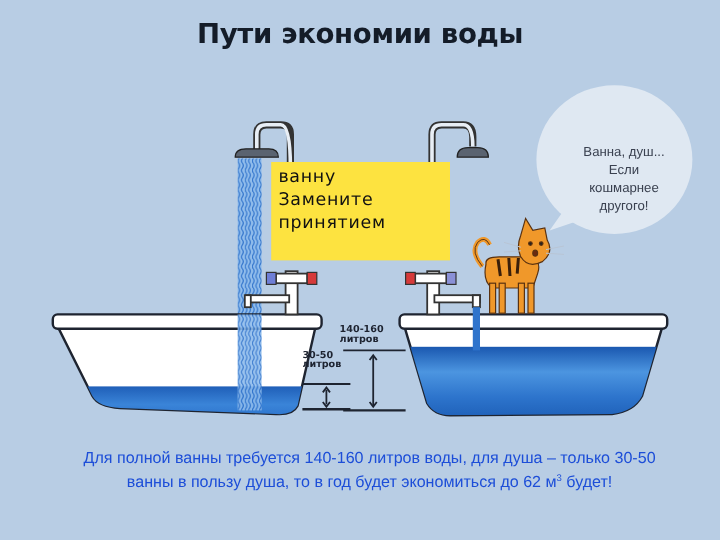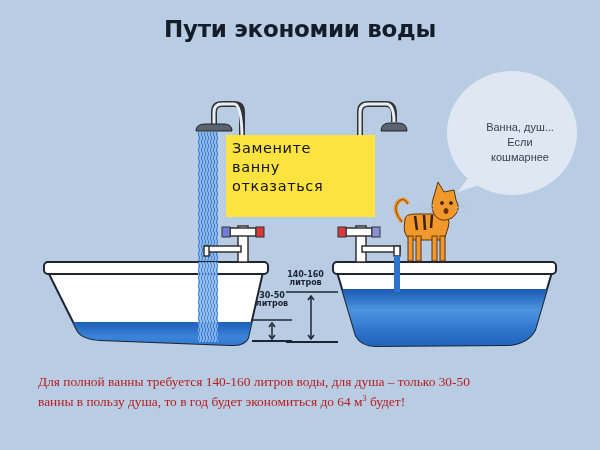--- a/index.html
+++ b/index.html
@@ -26,31 +26,31 @@
   .note {
     position: absolute; left: 226px; top: 135px; width: 149px; height: 82px;
     background: #fde340;
     padding: 4px 0 0 6px; box-sizing: border-box;
     font-family: "DejaVu Sans", sans-serif;
     font-size: 14.5px; line-height: 19px; color: #111;
     letter-spacing: 0.6px;
   }
   .note span { display: block; }
   .measure {
-    position: absolute; text-align: center;
+    position: absolute; text-align: left;
     font-family: "DejaVu Sans", sans-serif; font-weight: bold;
     font-size: 8px; line-height: 8px; color: #1d2330;
   }
   .measure span { display: block; }
   .m-small { left: 252px; top: 292px; width: 40px; }
   .m-large { left: 283px; top: 271px; width: 45px; }
   .caption {
     position: absolute; left: 38px; top: 372px; width: 540px;
-    font-family: Liberation Serif, serif;
-    font-size: 13.4px; line-height: 20px; color: #b91c1c;
+    font-family: Liberation Sans, sans-serif;
+    font-size: 13.4px; line-height: 20px; color: #1d4ed8; text-align: center;
   }
   .caption span { display: block; white-space: nowrap; }
   sup { font-size: 8px; line-height: 0; }
 </style>
 </head>
 <body>
 
 <div class="title">Пути экономии воды</div>
 
 <svg class="scene" width="600" height="450" viewBox="0 0 600 450">
@@ -163,34 +163,35 @@
     <circle cx="451" cy="203" r="1.5" fill="#222"></circle>
     <ellipse cx="446" cy="211" rx="2" ry="2.5" fill="#6a2a10"></ellipse>
     <path d="M455 208 L470 205 M455 211 L470 212 M434 206 L420 202 M434 209 L420 210" stroke="#b8c4d4" stroke-width="0.8"></path>
   </g>
 </svg>
 
 <div class="speech">
   <span style="display:block">Ванна, душ...</span>
   <span style="display:block">Если</span>
   <span style="display:block">кошмарнее</span>
+  <span style="display:block">другого!</span>
 </div>
 
 <div class="note">
+  <span>ванну</span>
   <span>Замените</span>
-  <span>ванну</span>
-  <span>отказаться</span>
+  <span>принятием</span>
 </div>
 
 <div class="measure m-small">
   <span>30-50</span>
   <span>литров</span>
 </div>
 
 <div class="measure m-large">
   <span>140-160</span>
   <span>литров</span>
 </div>
 
 <div class="caption">
   <span>Для полной ванны требуется 140-160 литров воды, для душа – только 30-50</span>
-  <span><span style="display:inline">ванны в пользу душа, то в год будет экономиться до 64 м</span><sup>3</sup><span style="display:inline"> будет!</span></span>
+  <span><span style="display:inline">ванны в пользу душа, то в год будет экономиться до 62 м</span><sup>3</sup><span style="display:inline"> будет!</span></span>
 </div>
 
 </body></html>

